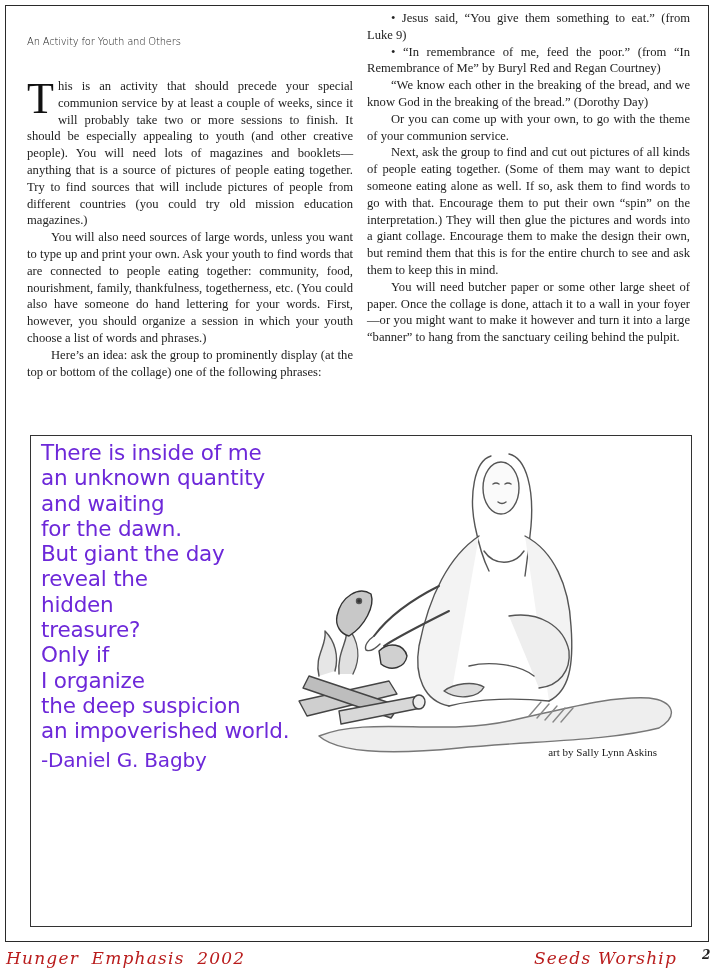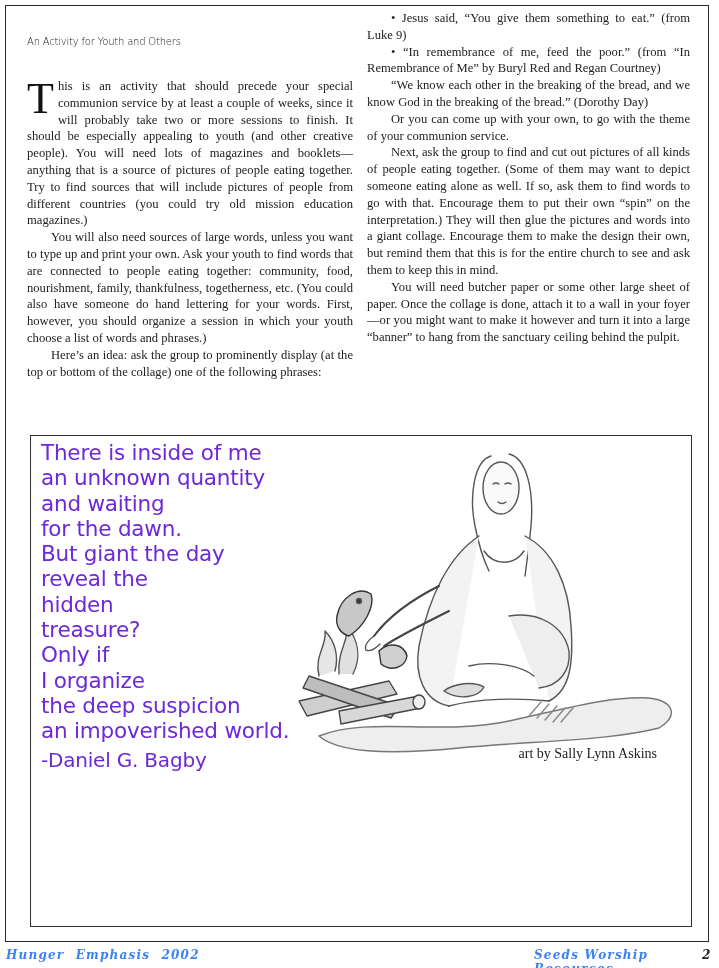--- a/index.html
+++ b/index.html
@@ -10,22 +10,22 @@
   .col-right { left: 367px; top: 10px; width: 323px; }
   .col p { margin: 0; text-indent: 24px; }
   .title { position: absolute; left: 27px; top: 36px; width: 326px; font-family: "DejaVu Sans", "Liberation Sans", sans-serif; font-weight: 300; font-size: 10px; letter-spacing: -0.2px; color: #222; }
   .dropcap { float: left; font-family: "Liberation Serif", serif; font-size: 44px; line-height: 36px; margin: 3px 4px 0 0; color: #111; }
   .first-para { text-indent: 0 !important; }
   .quote-box { position: absolute; left: 30px; top: 435px; width: 662px; height: 492px; border: 1px solid #333; box-sizing: border-box; overflow: hidden; }
   .quote { position: absolute; left: 10px; top: 4px; font-family: "DejaVu Sans", "Liberation Sans", sans-serif; font-size: 21.5px; line-height: 25.3px; color: #6d28d9; letter-spacing: -0.2px; }
   .quote .line { display: block; white-space: nowrap; }
   .quote .author { display: block; font-size: 20px; margin-top: 4px; }
   .illustration { position: absolute; left: 248px; top: 0; width: 410px; height: 320px; }
-  .credit { position: absolute; right: 34px; top: 310px; font-family: "Liberation Serif", serif; font-size: 14px; color: #222; }
-  .footer { position: absolute; top: 948px; font-family: "DejaVu Serif", "Liberation Serif", serif; font-style: italic; font-weight: bold; font-size: 12px; color: #3b82f6; letter-spacing: 1.2px; }
+  .credit { position: absolute; right: 34px; top: 310px; font-family: "Liberation Serif", serif; font-size: 11px; color: #222; }
+  .footer { position: absolute; top: 948px; font-family: "DejaVu Serif", "Liberation Serif", serif; font-style: italic; font-weight: normal; font-size: 17px; color: #b91c1c; letter-spacing: 1.2px; }
   .footer-left { left: 6px; word-spacing: 6px; }
   .footer-right { left: 534px; }
   .page-num { position: absolute; top: 948px; left: 702px; font-family: "DejaVu Serif", serif; font-style: italic; font-weight: bold; font-size: 12px; color: #222; }
 </style>
 </head>
 <body>
 
 <div class="frame"></div>
 
 <h1 class="title" style="margin:0;">An Activity for Youth and Others</h1>

